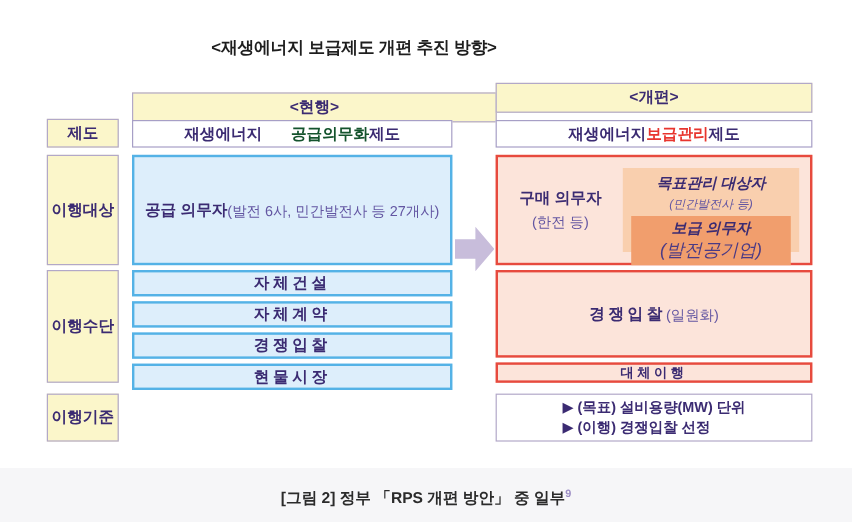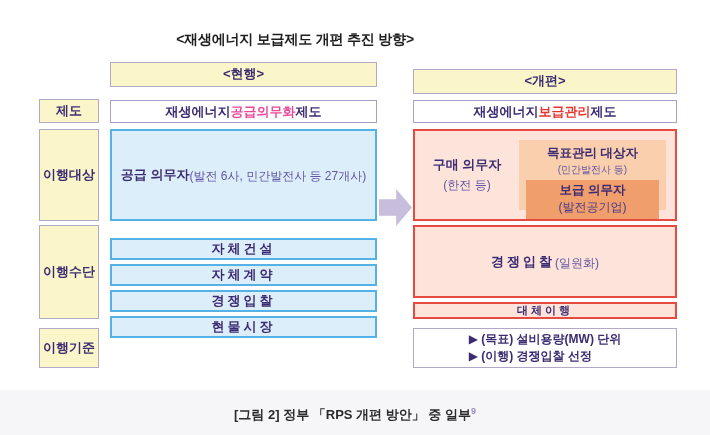--- a/index.html
+++ b/index.html
@@ -24,46 +24,46 @@
     text-align:center;
   }
   .wbox {
     background:#ffffff; border:1px solid #a79fc6;
     color:#3b2b72; font-weight:bold; font-size:13px; text-align:center;
   }
   .bluebox { background:#ddeefb; border:2px solid #54b2e6; }
   .redbox  { background:#fce4da; border:2px solid #e74a3e; }
 
   .navy   { color:#3b2b72; }
-  .hl-blue{ color:#ec4899; }
+  .hl-blue{ color:#14532d;padding-left:24px; }
   .hl-red { color:#e8352e; }
 
   .box-title { font-weight:bold; font-size:13px; color:#3b2b72; }
   .box-sub   { font-size:12px; color:#6356a2; margin-top:3px; }
 
   .means-wrap { display:flex; flex-direction:column; gap:4px; }
   .means-row  { flex:1; display:flex; align-items:center; justify-content:center;
                 font-weight:bold; font-size:13px; color:#3b2b72; letter-spacing:3px; }
 
   .criteria { display:flex; align-items:center; }
   .criteria-inner { width:max-content; margin:0 auto; text-align:left;
                     font-weight:bold; font-size:12px; color:#3b2b72; line-height:17px; }
 
   .reform-target { display:flex; align-items:center; padding:10px 9px 10px 0; }
   .buyer { width:104px; text-align:center; }
   .managed-box {
-    flex:1; height:70px; background:#f9cfae; padding-top:5px; text-align:center;
+    flex:1; height:70px; background:#f9cfae; padding-top:5px; text-align:center;font-style:italic;
   }
   .managed-title { font-weight:bold; font-size:12.5px; color:#3b2b72; }
   .managed-sub   { font-size:10px; color:#6356a2; margin-top:1px; }
   .supplier-box  {
     margin:3px 7px 0 7px; background:#f19e6d; padding:2px 0 3px 0;
   }
   .supplier-title { font-weight:bold; font-size:12.5px; color:#3b2b72; }
-  .supplier-sub   { font-size:12px; color:#4a3a85; }
+  .supplier-sub   { font-size:15px; color:#4a3a85; }
 
   .arrow {
     left:379px; top:189px; width:33px; height:37px; background:#c8bddb;
     clip-path:polygon(0% 28%, 52% 28%, 52% 0%, 100% 50%, 52% 100%, 52% 72%, 0% 72%);
   }
 
   .footer-band { left:0; top:390px; width:710px; height:45px; background:#f6f6f8; }
   .caption {
     left:0; top:406px; width:710px; text-align:center;
     font-size:13px; font-weight:bold; color:#2b2b2b;
@@ -86,36 +86,36 @@
   </div>
   <div class="abs ybox col" style="left:39px; top:225px; width:60px; height:94px;">
     <span>이행</span>
     <span>수단</span>
   </div>
   <div class="abs ybox col" style="left:39px; top:328px; width:60px; height:40px;">
     <span>이행</span>
     <span>기준</span>
   </div>
 
-  <div class="abs ybox center" style="left:110px; top:62px; width:267px; height:25px;">
+  <div class="abs ybox center" style="left:110px; top:77px; width:304px; height:25px;">
     <span>&lt;현행&gt;</span>
   </div>
 
   <div class="abs wbox center" style="left:110px; top:100px; width:267px; height:23px;">
     <span class="navy">재생에너지 </span>
     <span class="hl-blue">공급의무화</span>
     <span class="navy"> 제도</span>
   </div>
 
   <div class="abs bluebox col" style="left:110px; top:129px; width:267px; height:92px;">
     <div class="box-title">공급 의무자</div>
     <div class="box-sub">(발전 6사, 민간발전사 등 27개사)</div>
   </div>
 
-  <div class="abs means-wrap" style="left:110px; top:238px; width:267px; height:94px;">
+  <div class="abs means-wrap" style="left:110px; top:225px; width:267px; height:94px;">
     <div class="means-row bluebox">자체건설</div>
     <div class="means-row bluebox">자체계약</div>
     <div class="means-row bluebox">경쟁입찰</div>
     <div class="means-row bluebox">현물시장</div>
   </div>
 
 
   <div class="abs arrow"></div>
 
   <div class="abs ybox center" style="left:413px; top:69px; width:264px; height:25px;">

